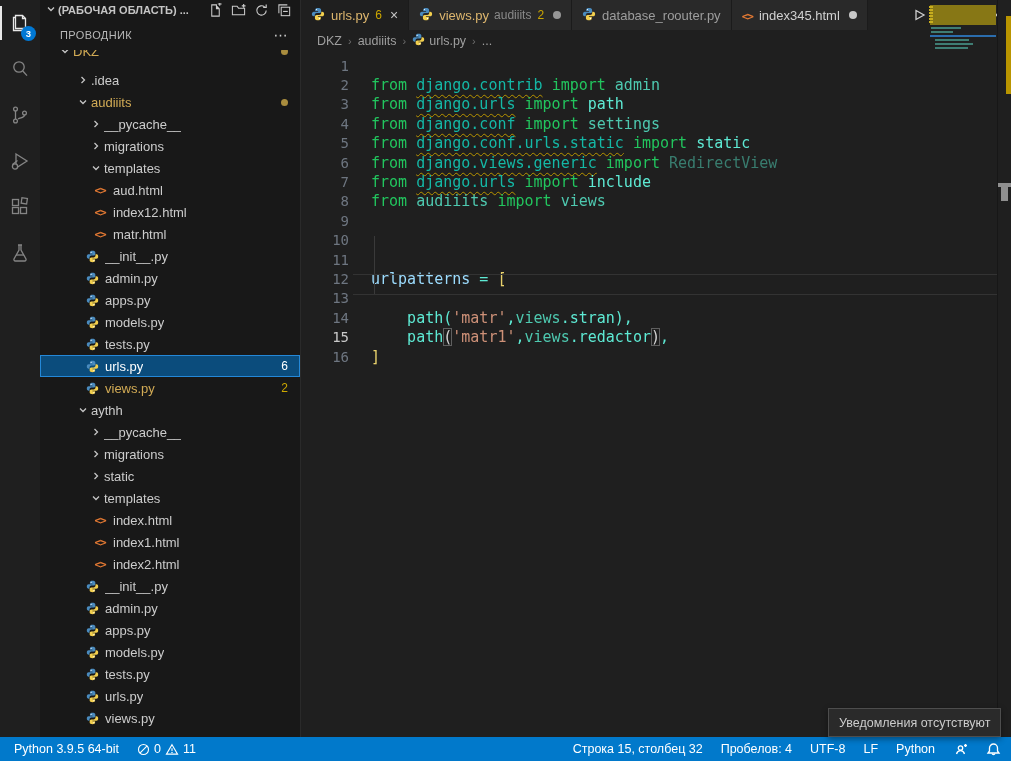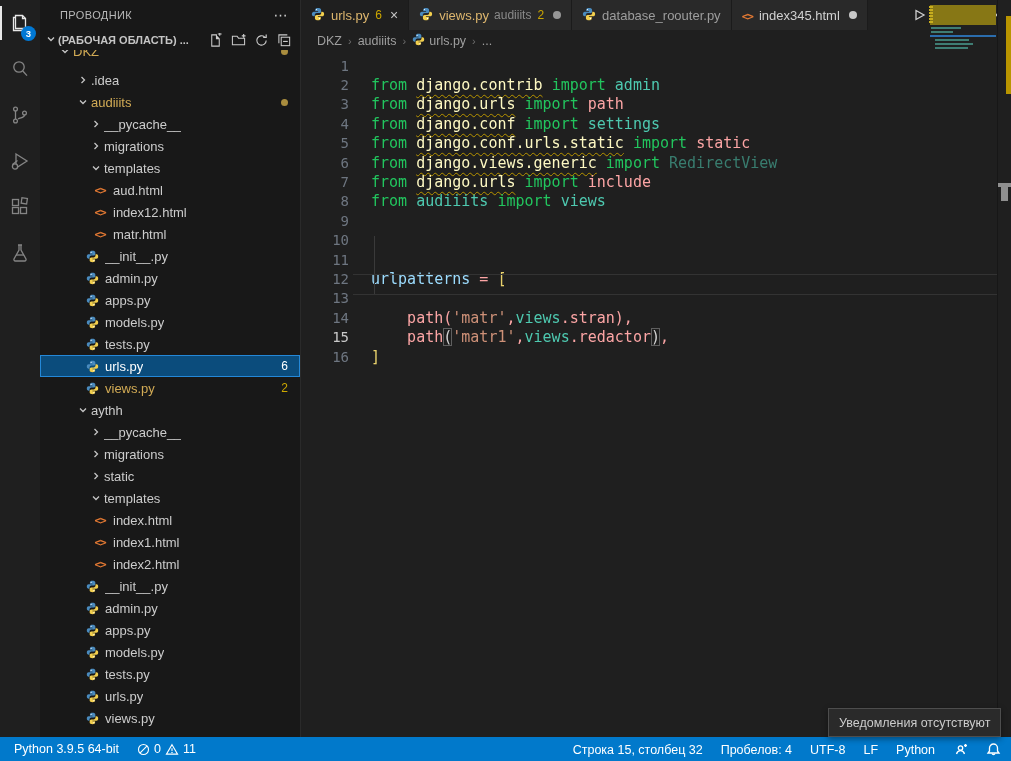--- a/index.html
+++ b/index.html
@@ -64,23 +64,23 @@
 
   
   #code{position:absolute;left:0;top:52px;right:0;bottom:0;font-family:"DejaVu Sans Mono","Liberation Mono",monospace;
         font-size:15px;padding-top:4px;}
   .cl{height:19.4px;display:flex;align-items:center;white-space:pre;}
   .cl .ln{flex:0 0 48px;text-align:right;color:#6e7681;font-size:14px;}
   .cl .lc{margin-left:22px;}
   .cl.curl .ln{color:#c9c9c9;}
   .tk-kw{color:#22c55e;}
   .tk-mod{color:#4ec9b0;}
-  .tk-modu{color:#fef9c3;text-decoration:underline;text-decoration-style:wavy;text-decoration-color:#b99500;text-decoration-thickness:1px;text-underline-offset:4px;}
+  .tk-modu{color:#14b8a6;text-decoration:underline;text-decoration-style:wavy;text-decoration-color:#b99500;text-decoration-thickness:1px;text-underline-offset:4px;}
   .tk-dim{color:#4ec9b0;opacity:.55;}
-  .tk-pl{color:#fca5a5;}
+  .tk-pl{color:#5eead4;}
   .tk-str{color:#ce9178;}
   .tk-var{color:#9cdcfe;}
   .tk-br{color:#e8d16c;}
   .tk-box{color:#d4d4d4;outline:1px solid #5f5f5f;outline-offset:-1px;}
 
   #indent-guide{left:73px;top:236px;height:59px;width:0;border-left:1px solid #3a3a3a;}
   #curline-top{left:52px;width:644px;top:274px;height:1px;background:#333;}
   #curline-bot{left:52px;width:644px;top:294px;height:1px;background:#333;}
 
   
@@ -91,21 +91,21 @@
   .mm-blue{position:absolute;left:1px;top:35px;width:66px;height:2px;background:#2b6dad;}
   #mm-divider{left:696px;top:0;bottom:0;width:1px;background:#171717;}
   #overview-warn{left:705px;top:16px;width:5px;height:78px;background:#b99500;}
   #ov-t-bar{left:697px;top:183px;width:14px;height:4px;background:#8f8f8f;}
   #ov-t-stem{left:700px;top:187px;width:7px;height:14px;background:#8f8f8f;}
 
   
   #statusbar{left:0;right:0;bottom:0;height:24px;background:#0179cb;display:flex;align-items:center;
              font-size:12.5px;color:#fff;padding:0 10px 0 14px;gap:18px;}
   .sb-item{display:flex;align-items:center;gap:5px;cursor:pointer;white-space:nowrap;}
-  #sb-right{margin-left:auto;display:flex;align-items:flex-end;gap:18px;}
+  #sb-right{margin-left:auto;display:flex;align-items:center;gap:18px;}
   .sb-prob{display:flex;align-items:center;gap:4px;}
 
   
   #toast{left:828px;top:708px;height:27px;background:#2a2a2a;border:1px solid #4d4d4d;display:flex;align-items:center;
          padding:0 10px;font-size:12.5px;color:#cccccc;z-index:9;box-shadow:0 2px 6px rgba(0,0,0,.4);}
 </style>
 </head>
 <body>
 
 <div id="activitybar" class="abs">
@@ -180,24 +180,20 @@
       <span>
         <svg width="24" height="24" viewBox="0 0 24 24" fill="none" stroke="currentColor" stroke-width="1.3">
           <circle cx="12" cy="12" r="3"></circle>
           <path d="M12 3.5v2.6M12 17.9v2.6M3.5 12h2.6M17.9 12h2.6M6 6l1.9 1.9M16.1 16.1 18 18M18 6l-1.9 1.9M7.9 16.1 6 18"></path>
         </svg>
       </span>
     </div>
   </div>
 
 <div id="sidebar" class="abs">
-  <div id="sb-title">
-    <span>ПРОВОДНИК</span>
-    <span class="more">⋯</span>
-  </div>
   <div id="sb-section">
     <span class="chev">
       <svg width="10" height="10" viewBox="0 0 10 10">
           <polyline points="2,3.5 5,6.5 8,3.5" fill="none" stroke="#c5c5c5" stroke-width="1.3"></polyline>
         </svg>
     </span>
     <span>(РАБОЧАЯ ОБЛАСТЬ) ...</span>
     <span class="sb-tools">
       <svg width="15" height="15" viewBox="0 0 16 16">
           <path d="M9 2H4v12h8V6l-3-3z M9 2v4h3" fill="none" stroke="#ccc" stroke-width="1.1"></path>
@@ -210,20 +206,24 @@
       <svg width="15" height="15" viewBox="0 0 16 16">
           <path d="M13 8a5 5 0 1 1-1.7-3.8" fill="none" stroke="#ccc" stroke-width="1.2"></path>
           <path d="M13 1.5v3.2h-3.2" fill="none" stroke="#ccc" stroke-width="1.2"></path>
         </svg>
       <svg width="15" height="15" viewBox="0 0 16 16">
           <rect x="4.5" y="4.5" width="9" height="9" fill="none" stroke="#ccc" stroke-width="1.1"></rect>
           <path d="M2 11V2h9" fill="none" stroke="#ccc" stroke-width="1.1"></path>
           <path d="M6.5 9h5" stroke="#ccc" stroke-width="1.2"></path>
         </svg>
     </span>
+  </div>
+  <div id="sb-title">
+    <span>ПРОВОДНИК</span>
+    <span class="more">⋯</span>
   </div>
   <div id="tree">
       <div class="row gold" style="padding-left: 17px;">
         <span class="chev">
           <svg width="10" height="10" viewBox="0 0 10 10">
             <polyline points="2,3.5 5,6.5 8,3.5" fill="none" stroke="#c5c5c5" stroke-width="1.3"></polyline>
           </svg>
         </span>
         <span class="lbl">DKZ</span>
         <span class="dotb"></span>

